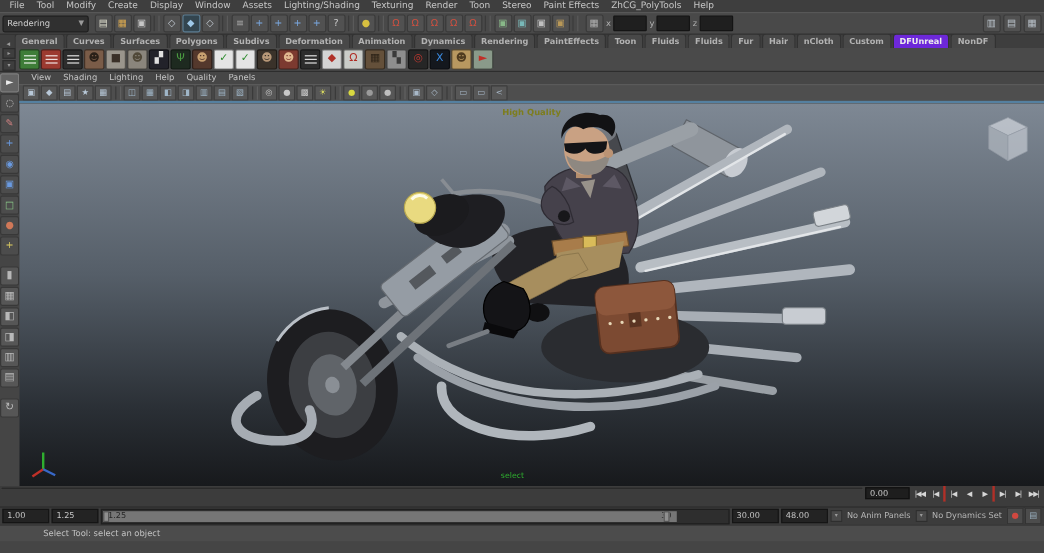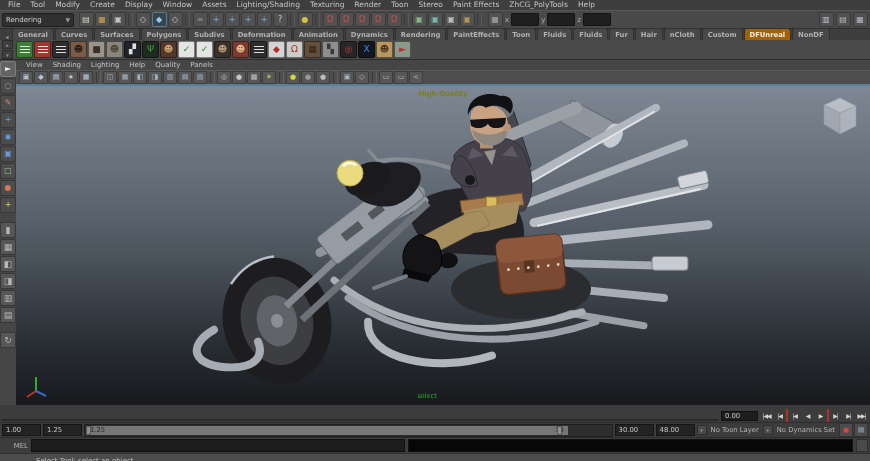--- a/index.html
+++ b/index.html
@@ -20,21 +20,21 @@
   .sicon.active{background:#33454f;border-color:#5a7c92;}
   .ssep{width:3px;height:13px;border-left:1px solid #3a3a3a;border-right:1px solid #5a5a5a;margin:0 2px;}
   .coords{display:flex;align-items:center;gap:2px;margin-left:3px;font-size:7px;color:#b0b0b0;}
   .cfield{width:26px;height:11px;background:#1f1f1f;border:1px solid #141414;border-radius:1px;}
   .sright{margin-left:auto;display:flex;gap:1px;}
   
   .shelftabs{height:11px;background:#3e3e3e;display:flex;align-items:flex-end;font-size:6.8px;padding-left:2px;}
   .tabctl{width:10px;color:#9a9a9a;font-size:6px;text-align:center;}
   .stab{padding:2px 5px 0 5px;margin-right:1px;background:#484848;border:1px solid #323232;border-bottom:none;
         border-radius:3px 3px 0 0;color:#b2b2b2;white-space:nowrap;line-height:9px;font-weight:bold;}
-  .stab.active{background:#a16207;color:#ececec;}
+  .stab.active{background:#6d28d9;color:#ececec;}
   
   .shelf{height:19px;background:#4a4a4a;border-bottom:1px solid #2d2d2d;display:flex;align-items:center;padding-left:2px;}
   .shelfctl{display:flex;flex-direction:column;gap:1px;margin-right:3px;}
   .shelfctl span{width:9px;height:7px;background:#3e3e3e;border:1px solid #2c2c2c;font-size:5px;color:#9a9a9a;
                  display:flex;align-items:center;justify-content:center;}
   .shicon{width:15px;height:15px;border-radius:2px;margin-right:1px;display:flex;flex-direction:column;
           align-items:center;justify-content:center;font-size:9px;line-height:1;border:1px solid rgba(0,0,0,.45);}
   .shicon .l{width:10px;height:1px;background:rgba(255,255,255,.85);margin:1px 0;}
   
   .main{display:flex;height:345px;}
@@ -51,21 +51,21 @@
   .picon{width:12px;height:11px;background:#575757;border:1px solid #3d3d3d;border-radius:1px;margin-right:1px;
          display:flex;align-items:center;justify-content:center;font-size:7px;line-height:1;}
   .psep{width:3px;height:11px;border-left:1px solid #3a3a3a;border-right:1px solid #606060;margin:0 2px;}
   .viewport{flex:1;position:relative;border-top:2px solid #5580a0;overflow:hidden;}
   .viewport svg.scene{position:absolute;inset:0;width:100%;height:100%;}
   .hq{position:absolute;top:4px;left:50%;transform:translateX(-50%);font-size:7px;font-weight:bold;color:#7d7d1e;}
   .persp{position:absolute;bottom:5px;left:47%;font-size:6.5px;color:#2fae2f;}
   .viewcube{position:absolute;top:6px;right:8px;width:48px;height:48px;opacity:.8;}
   .axisgizmo{position:absolute;left:6px;bottom:6px;width:30px;height:30px;}
   
-  .timeslider{height:17px;background:#3c3c3c;display:flex;align-items:flex-end;}
+  .timeslider{height:17px;background:#3c3c3c;display:flex;align-items:flex-start;}
   .ticks{flex:1;position:relative;background:#6e6e6e;border:1px solid #2a2a2a;margin:1px 0 1px 1px;overflow:hidden;}
   .playhead{position:absolute;left:0;top:0;bottom:0;width:23px;background:#575757;border-right:1px solid #474747;}
   .tick{position:absolute;bottom:0;width:1px;height:6px;background:#3c3c3c;}
   .ticklabel{position:absolute;top:0;font-size:6.3px;color:#2d2d2d;transform:translateX(-50%);line-height:7px;}
   .timefield{width:32px;margin:1px 2px;background:#1e1e1e;border:1px solid #101010;color:#cccccc;font-size:6.8px;
              display:flex;align-items:center;padding-left:3px;}
   .pbtns{display:flex;align-items:center;padding-right:2px;}
   .pbtn{min-width:13px;height:13px;display:flex;align-items:center;justify-content:center;font-size:6px;
         color:#d6d6d6;letter-spacing:-1px;}
   .pbtn.red{border-left:2px solid #b03028;}
@@ -561,32 +561,26 @@
       <div class="rbar">
         <span>1.25</span>
         <span>30</span>
       </div>
       <div class="rhandle" style="left:1px"></div>
       <div class="rhandle" style="left:89.6%"></div>
     </div>
     <div class="rfield">30.00</div>
     <div class="rfield">48.00</div>
     <div class="ddbtn">▾</div>
-    <span class="ddlabel">No Toon Layer</span>
+    <span class="ddlabel">No Anim Panels</span>
     <div class="ddbtn">▾</div>
     <span class="ddlabel">No Dynamics Set</span>
     <div id="range-right-icons" style="display:flex;gap:1px;">
         <div class="ricon" style="color: rgb(208, 72, 64);">●</div>
         <div class="ricon" style="color: rgb(154, 176, 192);">▤</div>
       </div>
   </div>
 
-  <div class="commandline">
-    <span class="cl-label">MEL</span>
-    <div class="cl-input"></div>
-    <div class="cl-output"></div>
-    <div class="cl-btn"></div>
-  </div>
 
   <div class="helpline">
     <span>Select Tool: select an object</span>
   </div>
 </div>
 
 </body></html>

